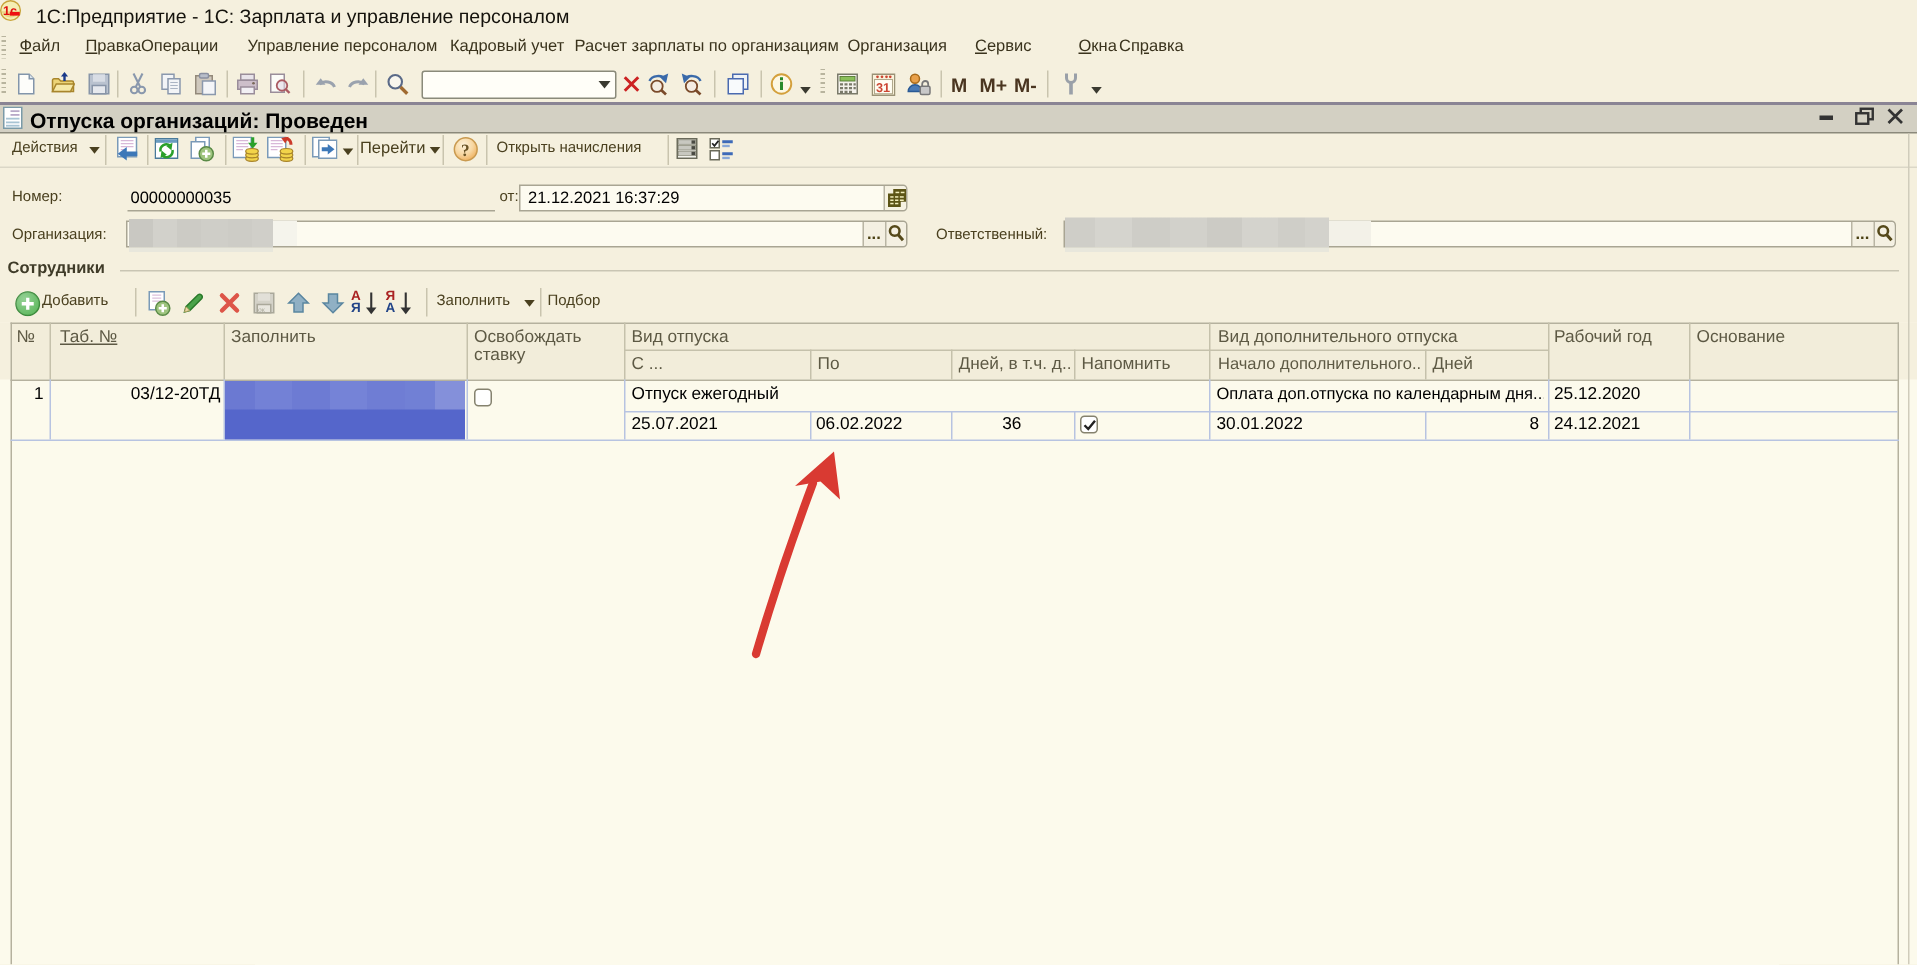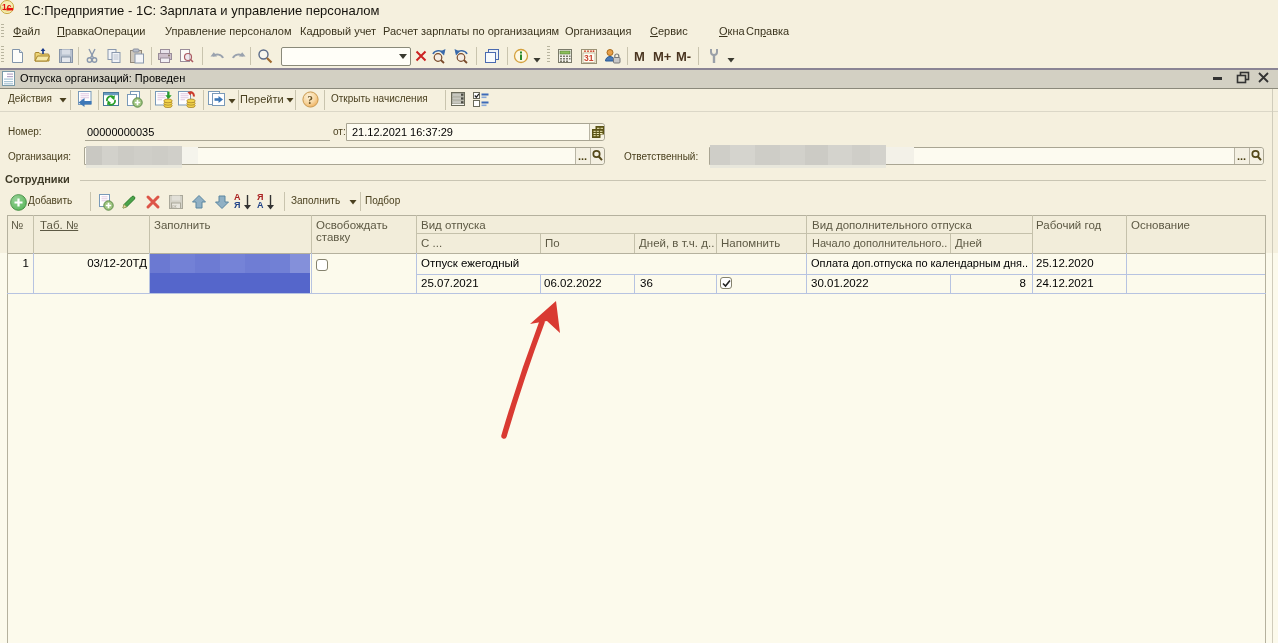--- a/index.html
+++ b/index.html
@@ -201,21 +201,21 @@
 <div class="ab" style="left:0;top:70px;width:1278px;height:18px;background:#d3d0c3;"></div>
 <div class="ab" style="left:0;top:88px;width:1278px;height:1px;background:#8b897b;"></div>
 <svg class="ab" style="left:2px;top:71px" width="14" height="15" viewBox="0 0 14 15">
  <rect x="0.5" y="0.5" width="12" height="14" fill="#fff" stroke="#7a9aa8"></rect>
  <rect x="5" y="2.5" width="6" height="1.2" fill="#b8a8c8"></rect>
  <rect x="5" y="5" width="6" height="1.2" fill="#b8a8c8"></rect>
  <rect x="2" y="7.5" width="9" height="1.2" fill="#a8c4d4"></rect>
  <rect x="2" y="10" width="9" height="1.2" fill="#a8c4d4"></rect>
  <rect x="2" y="12.2" width="9" height="1.2" fill="#a8c4d4"></rect>
 </svg>
-<div class="lbl" style="left:20px;top:72px;font-weight:normal;font-size:11px;">Отпуска организаций: Проведен</div>
+<div class="lbl" style="left:20px;top:72px;font-weight:bold;font-size:14px;">Отпуска организаций: Проведен</div>
 
 <div class="ab" style="left:1213px;top:77px;width:9px;height:3px;background:#333;"></div>
 <svg class="ab" style="left:1236px;top:71px" width="14" height="13" viewBox="0 0 14 13">
  <rect x="4.5" y="1.5" width="8" height="7" fill="none" stroke="#333" stroke-width="1.6"></rect>
  <rect x="1.5" y="4.5" width="8" height="7" fill="#d3d0c3" stroke="#333" stroke-width="1.6"></rect>
 </svg>
 <svg class="ab" style="left:1257px;top:71px" width="13" height="13" viewBox="0 0 13 13">
  <path d="M2 2 L11 11 M11 2 L2 11" stroke="#333" stroke-width="1.8"></path>
 </svg>
 
@@ -509,21 +509,21 @@
 <div class="ab" style="left:150px;top:254px;width:160px;height:39px;background:#5566cb;"></div>
 <div class="ab" style="left:150px;top:254px;width:160px;height:19px;background:linear-gradient(90deg,#6b79d2 0 20px,#7381d6 0 45px,#6d7bd3 0 70px,#7583d7 0 95px,#6f7dd4 0 120px,#7180d5 0 140px,#8490da 0 160px);"></div>
 
 <div class="data" style="left:7px;top:257px;width:22px;text-align:right;">1</div>
 <div class="data" style="left:60px;top:257px;width:87px;text-align:right;">03/12-20ТД</div>
 <div class="data" style="left:421px;top:257px;">Отпуск ежегодный</div>
 <div class="data" style="left:811px;top:257px;width:218px;overflow:hidden;font-size:11px;">Оплата доп.отпуска по календарным дня...</div>
 <div class="data" style="left:1036px;top:257px;">25.12.2020</div>
 <div class="data" style="left:421px;top:277px;">25.07.2021</div>
 <div class="data" style="left:544px;top:277px;">06.02.2022</div>
-<div class="data" style="left:640px;top:277px;width:69px;text-align:left;">36</div>
+<div class="data" style="left:640px;top:277px;width:69px;text-align:center;">36</div>
 <div class="data" style="left:955px;top:277px;width:71px;text-align:right;">8</div>
 <div class="data" style="left:811px;top:277px;">30.01.2022</div>
 <div class="data" style="left:1036px;top:277px;">24.12.2021</div>
 
 <div class="ab" style="left:316px;top:259px;width:12px;height:12px;background:#fff;border:1px solid #85826e;border-radius:3px;box-sizing:border-box;"></div>
 <div class="ab" style="left:720px;top:277px;width:12px;height:12px;background:#fff;border:1px solid #85826e;border-radius:3px;box-sizing:border-box;"></div>
 <svg class="ab" style="left:722px;top:279px" width="9" height="9" viewBox="0 0 9 9">
  <path d="M1 4.5 L3.5 7 L8 1.5" stroke="#222" stroke-width="1.6" fill="none"></path>
 </svg>
 

